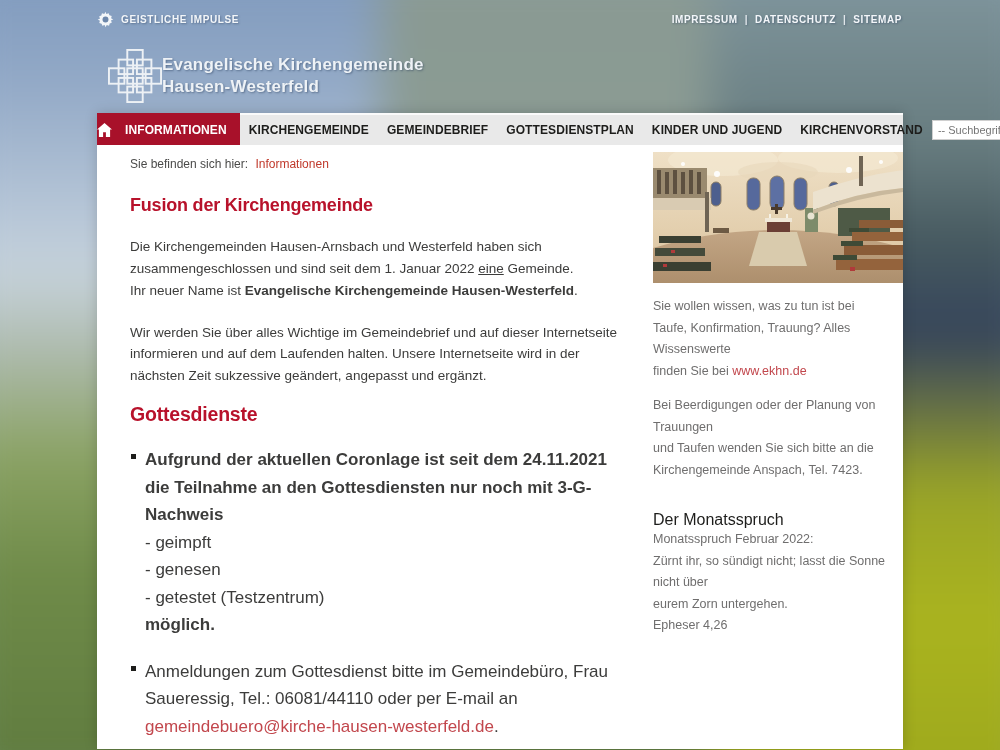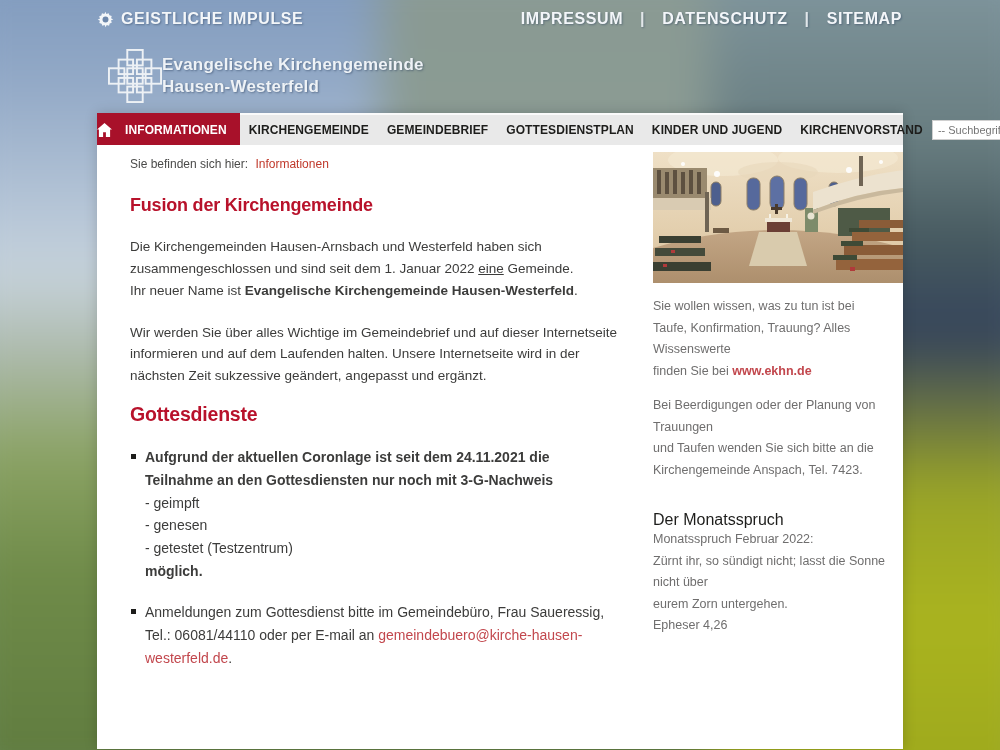--- a/index.html
+++ b/index.html
@@ -8,24 +8,24 @@
   .bg{position:absolute;left:-40px;top:-40px;right:-40px;bottom:-40px;filter:blur(22px);z-index:0;}
   .bg-base{position:absolute;inset:0;
     background:linear-gradient(180deg,#7d98bc 0%,#91a8c6 14%,#bac9d9 32%,#c6d2da 38%,
       #aebbae 47%,#8aa263 60%,#6f8b49 74%,#5e7a3e 100%);}
   .bg-topmid{position:absolute;left:420px;top:0;width:470px;height:210px;background:#8a9a90;opacity:.95;}
   .bg-right{position:absolute;right:0;top:0;width:330px;height:110%;
     background:linear-gradient(180deg,#8298a0 0%,#687d80 20%,#46595f 31%,#35445b 41%,
       #5a654d 47%,#99a428 58%,#aab41f 72%,#96a21c 100%);}
   
   .topbar{position:absolute;left:0;top:0;width:100%;height:38px;z-index:3;display:flex;
-    align-items:center;color:#f3f6f9;font-size:16px;font-weight:bold;letter-spacing:.6px;
+    align-items:center;color:#f3f6f9;font-size:10px;font-weight:bold;letter-spacing:.6px;
     text-shadow:1px 1px 2px rgba(40,60,90,.45);}
   .topbar-left{margin-left:97px;display:flex;align-items:center;gap:7px;cursor:pointer;}
-  .topbar-right{margin-left:auto;margin-right:98px;display:flex;align-items:flex-end;gap:17px;}
+  .topbar-right{margin-left:auto;margin-right:98px;display:flex;align-items:flex-end;gap:7px;}
   .topbar-right span{cursor:pointer;}
   .topbar-sep{opacity:.85;cursor:default;}
   .gear{width:17px;height:17px;}
   
   .header{position:absolute;left:97px;top:38px;width:806px;height:75px;z-index:3;display:flex;align-items:center;}
   .logo{width:54px;height:54px;margin-left:11px;}
   .site-title{margin-left:0;color:#eef2f6;font-weight:bold;font-size:17px;line-height:22px;
     text-shadow:1px 1px 2px rgba(40,60,90,.5);letter-spacing:.2px;}
   
   .page{position:absolute;left:97px;top:113px;width:806px;height:636px;background:#fff;z-index:2;
@@ -44,29 +44,29 @@
   .col-side{width:250px;margin-left:36px;}
   
   .breadcrumb{margin-top:12px;font-size:12px;color:#4a4a49;}
   .breadcrumb a{color:#c0392b;text-decoration:none;cursor:pointer;margin-left:4px;}
   h1.pagetitle{margin:24px 0 0 0;font-size:18px;color:#b8122b;letter-spacing:-.2px;}
   h2.sectiontitle{margin:16px 0 0 0;font-size:19.5px;color:#b8122b;letter-spacing:-.2px;}
   .para{margin-top:20px;font-size:13.5px;line-height:1.62;color:#3c3c3b;}
   .para .u{text-decoration:underline;}
   .para .b{font-weight:bold;}
   a.redlink{color:#c2474d;text-decoration:none;cursor:pointer;}
-  ul.bullets{margin:20px 0 0 0;padding:0;list-style:none;font-size:14px;line-height:1.62;color:#3c3c3b;}
+  ul.bullets{margin:20px 0 0 0;padding:0;list-style:none;font-size:17px;line-height:1.62;color:#3c3c3b;}
   ul.bullets li{position:relative;padding-left:15px;margin-bottom:3px;}
   ul.bullets li::before{content:"";position:absolute;left:1px;top:8px;width:5px;height:5px;background:#1d1d1b;}
   .li-gap{height:16px;}
   .b{font-weight:bold;}
   
   .side-img{margin-top:7px;width:250px;height:131px;display:block;}
   .side-para{margin-top:13px;font-size:12.5px;line-height:1.72;color:#6f6e6e;}
-  .side-para a{font-weight:bold;text-align:right;}
+  .side-para a{font-weight:normal;text-align:right;}
   .month{margin-top:30px;}
   .month-title{font-size:16px;font-weight:normal;color:#1d1d1b;}
   .month-line{font-size:12.5px;line-height:1.72;color:#6f6e6e;}
 </style>
 </head>
 <body>
 
 <div class="bg">
   <div class="bg-base"></div>
   <div class="bg-topmid"></div>

